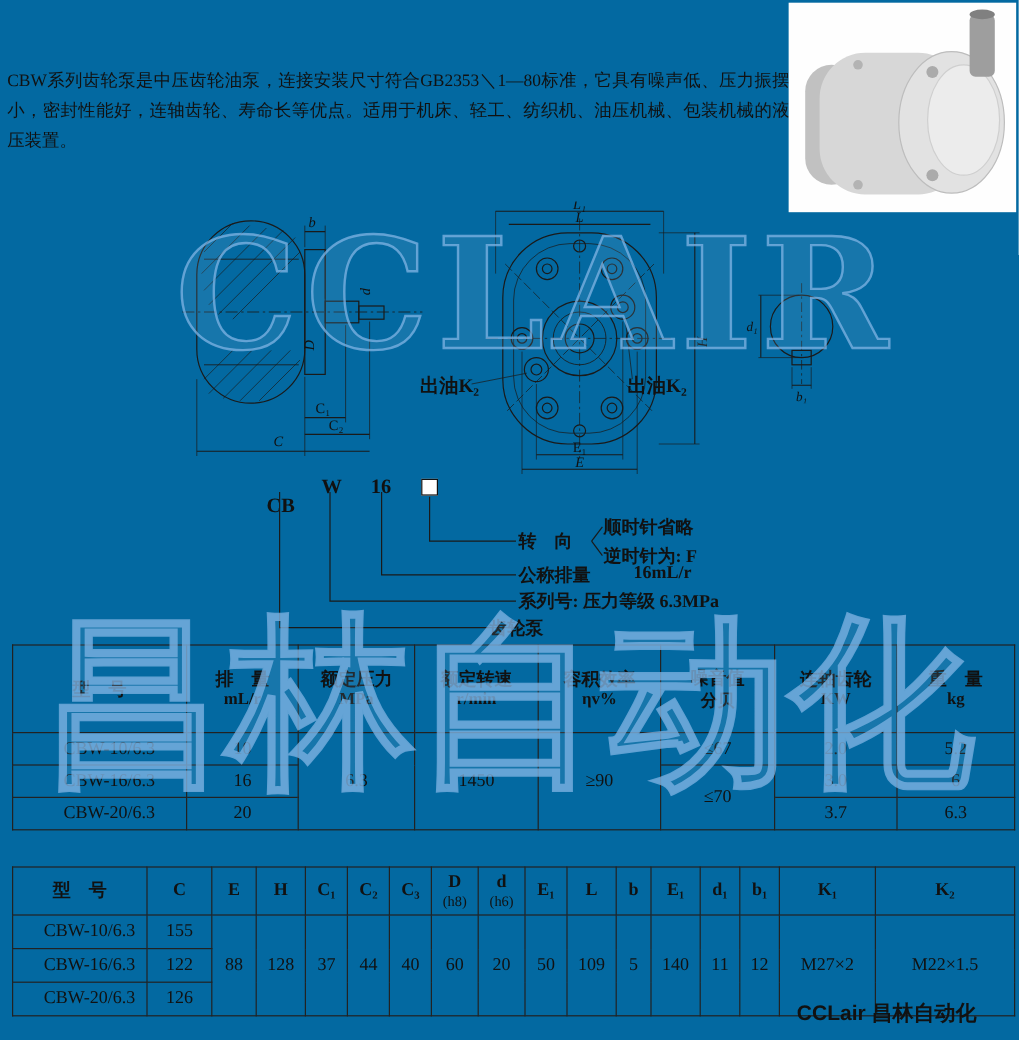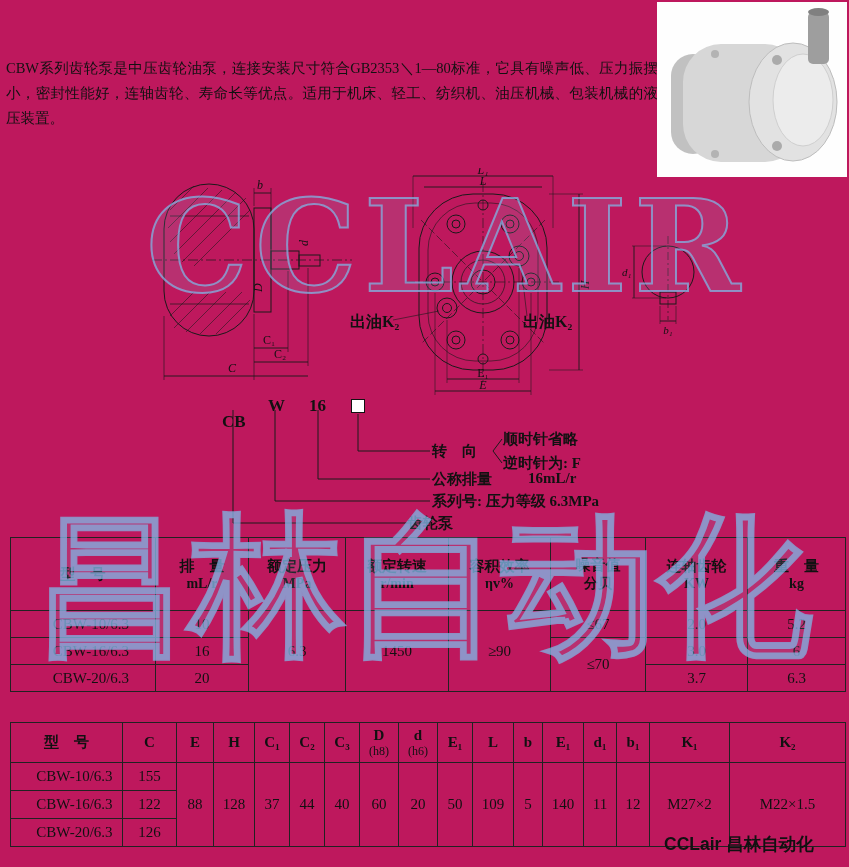--- a/index.html
+++ b/index.html
@@ -1,17 +1,17 @@
 <!DOCTYPE html>
 <html><head>
 <meta charset="utf-8">
 <style>
   * { margin:0; padding:0; box-sizing:border-box; }
   html,body { background:#ffffff; }
-  .page { position:relative; width:849px; height:867px; background:#be185d; overflow:hidden;
+  .page { position:relative; width:849px; height:867px; background:#0369a1; overflow:hidden;
           font-family:"Liberation Serif","DejaVu Serif",serif; color:#111; }
 
   .intro { position:absolute; left:6px; top:56px; width:652px; font-size:14.5px;
            line-height:25px; text-align:justify; }
 
   .photo { position:absolute; right:2px; top:2px; }
 
   .dwg { position:absolute; }
   svg text { font-family:"Liberation Serif","DejaVu Serif",serif; fill:#111; }
 

